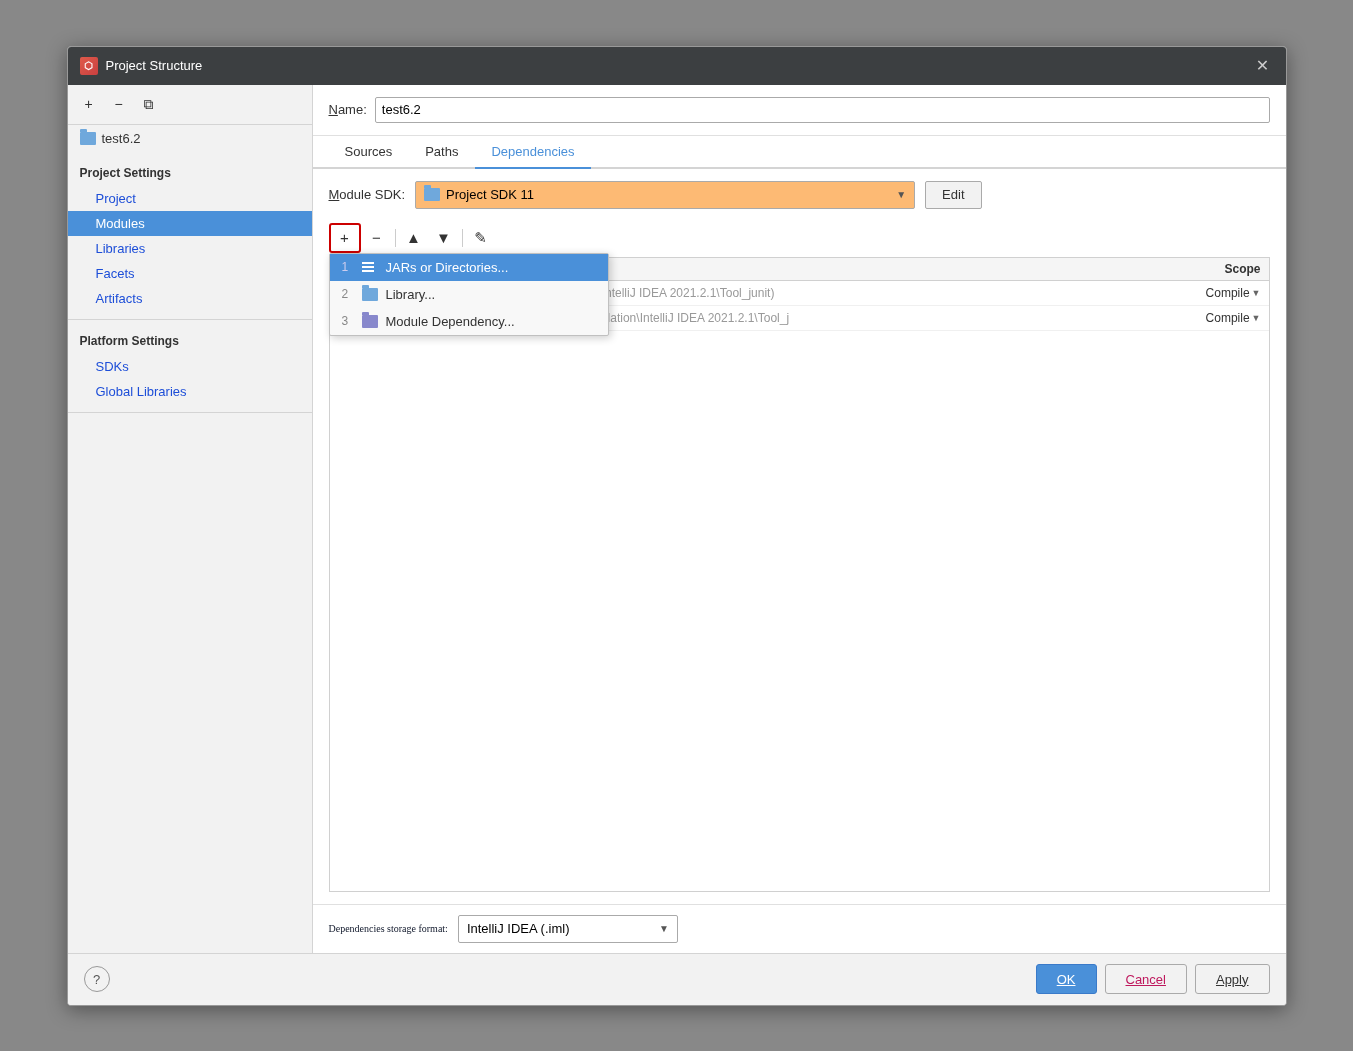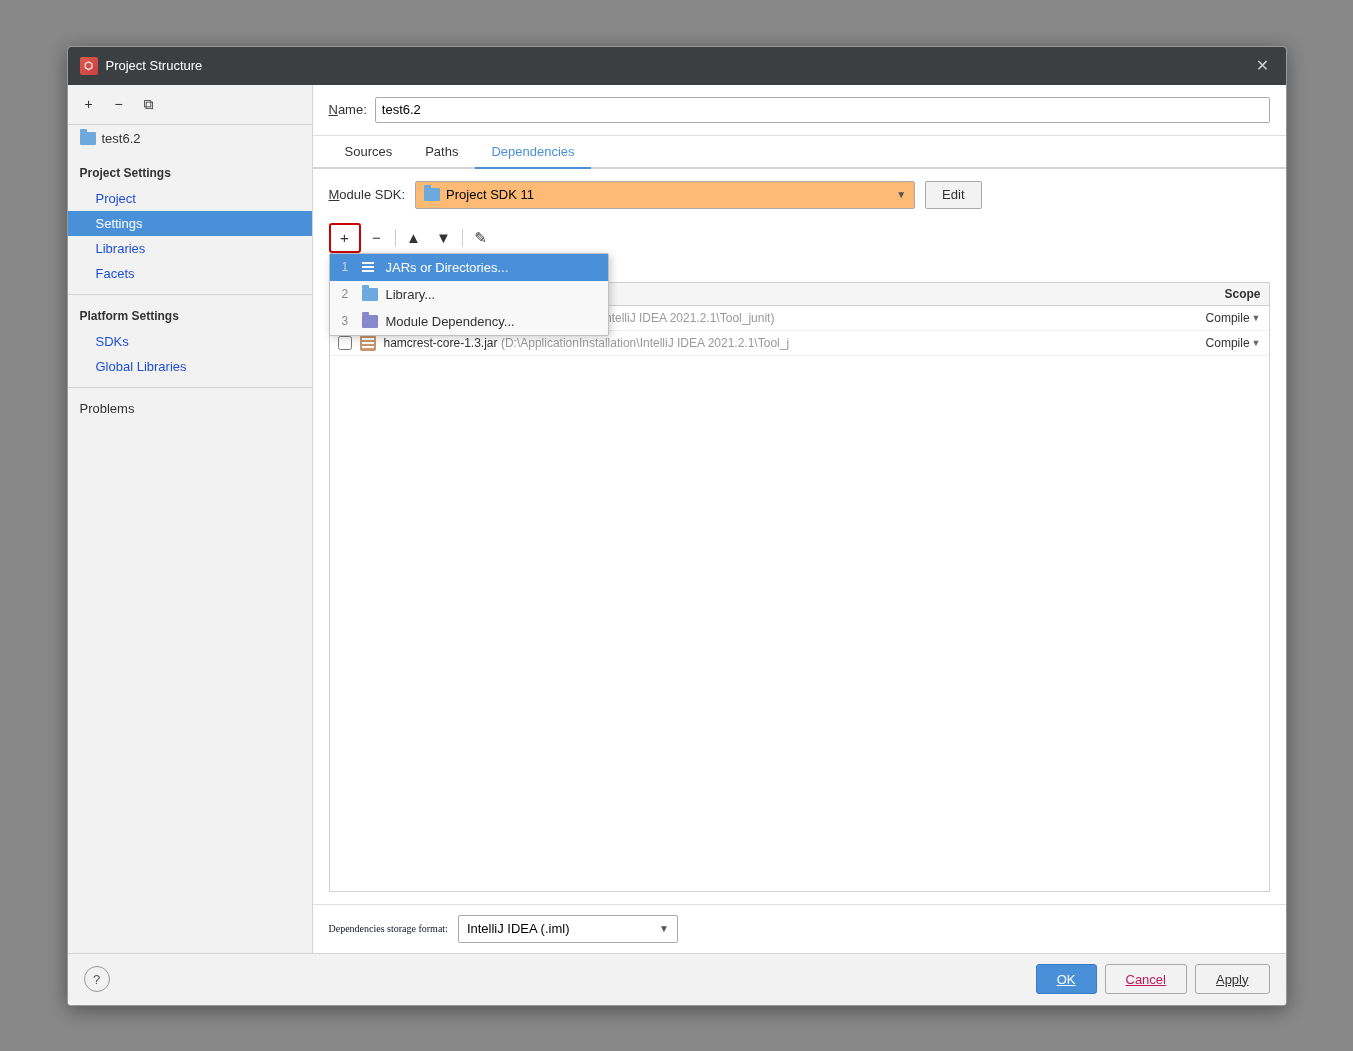--- a/index.html
+++ b/index.html
@@ -330,21 +330,20 @@
       color: #333;
       border: 1px solid transparent;
       background: transparent;
       position: relative;
     }
 
     .dep-table {
       border: 1px solid #d0d0d0;
       flex: 1;
       overflow: auto;
-      margin-top: 25px;
     }
 
     .dep-table-header {
       display: flex;
       background: #f5f5f5;
       border-bottom: 1px solid #d0d0d0;
       padding: 4px 8px;
     }
 
     .dep-table-header-cell {
@@ -629,45 +628,45 @@
         <span>test6.2</span>
       </div>
 
       <div class="sidebar-nav">
         <div class="nav-section-header">Project Settings</div>
 
         <div class="nav-item">
           <span>Project</span>
         </div>
         <div class="nav-item active">
-          <span>Settings</span>
+          <span>Modules</span>
         </div>
         <div class="nav-item">
           <span>Libraries</span>
         </div>
         <div class="nav-item">
           <span>Facets</span>
         </div>
+        <div class="nav-item">
+          <span>Artifacts</span>
+        </div>
 
         <div class="nav-divider"></div>
 
         <div class="nav-section-header">Platform Settings</div>
 
         <div class="nav-item">
           <span>SDKs</span>
         </div>
         <div class="nav-item">
           <span>Global Libraries</span>
         </div>
 
         <div class="nav-divider"></div>
 
-        <div class="nav-item-problems">
-          <span>Problems</span>
-        </div>
       </div>
     </div>
 
     <div class="main-content">
 
       <div class="name-row">
         <label class="name-label">
           <u>N</u>ame:
         </label>
         <input class="name-input" type="text" value="test6.2" style="">

